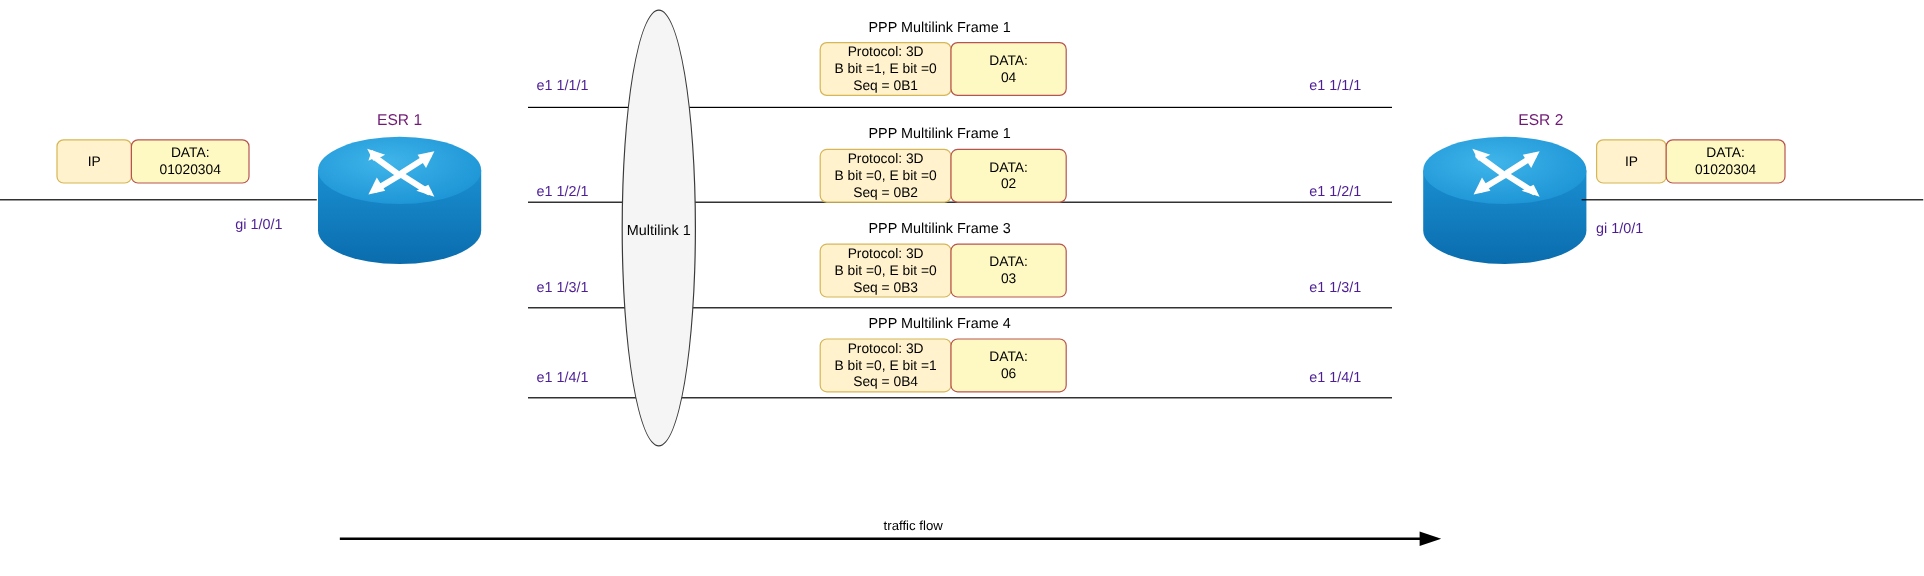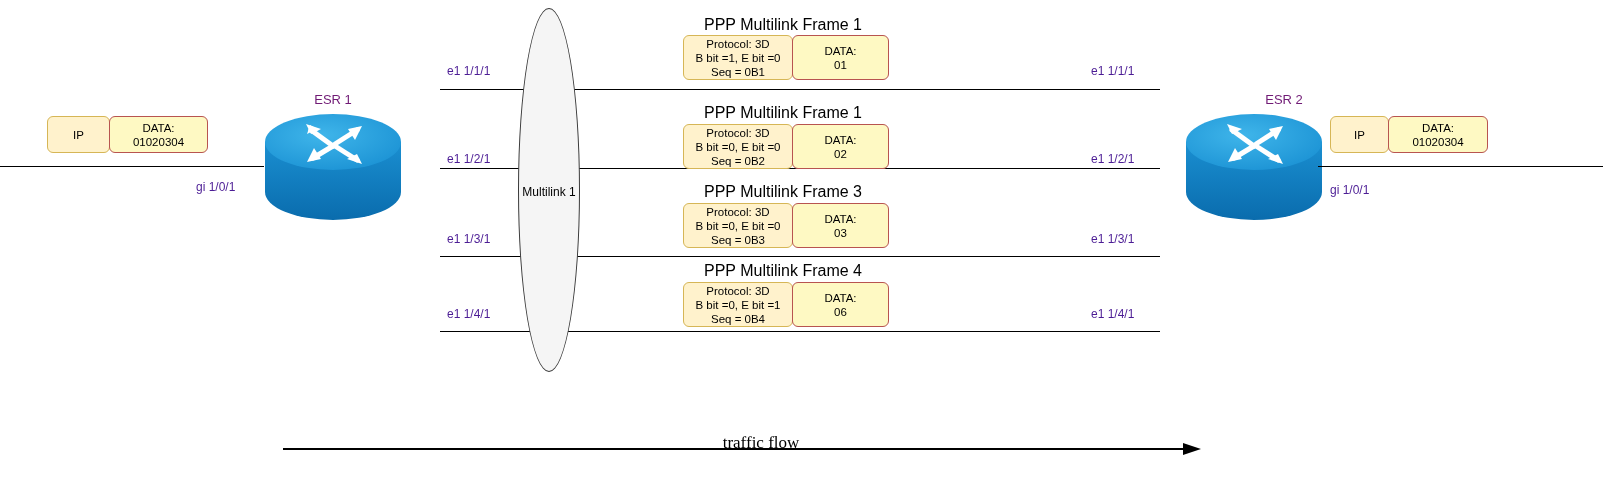--- a/index.html
+++ b/index.html
@@ -72,39 +72,38 @@
     align-items: center;
     justify-content: center;
     text-align: center;
     padding: 3px 4px;
   }
   .pbox.yellow { background: #fff2cc; border: 1.2px solid #d6b656; }
   .pbox.pink   { background: #fef9c3; border: 1.2px solid #b85450; }
 
   .frame-title {
     position: absolute;
-    font-size: 16px;
+    font-size: 12px;
     color: #000000;
     white-space: nowrap;
     transform: translateX(-50%);
     z-index: 7;
   }
 
   
   .router { position: absolute; }
   .router svg { display: block; }
 
   
   .flow-label {
     position: absolute;
-    font-size: 17px;
-    color: #000000;
-    white-space: nowrap;
-    transform: translateX(-50%);
-    font-family: Liberation Serif, serif;
+    font-size: 11px;
+    color: #000000;
+    white-space: nowrap;
+    transform: translateX(-50%);
   }
 </style>
 </head>
 <body>
 
 <div id="canvas">
 
   <div class="hline" style="left:0px; top:166px; width:264px;"></div>
 
   <div class="pktrow" style="left:47px; top:116px;">
@@ -173,21 +172,21 @@
 
   <div class="frame-title" style="left:783px; top:16px;">PPP Multilink Frame 1</div>
   <div class="pktrow" style="left:683px; top:35px;">
     <div class="pbox yellow" style="width:110px; height:45px;">
       <span>Protocol: 3D</span>
       <span>B bit =1, E bit =0</span>
       <span>Seq = 0B1</span>
     </div>
     <div class="pbox pink" style="width:97px; height:45px; margin-left:-1px;">
       <span>DATA:</span>
-      <span>01</span>
+      <span>04</span>
     </div>
   </div>
 
   <div class="frame-title" style="left:783px; top:104px;">PPP Multilink Frame 1</div>
   <div class="pktrow" style="left:683px; top:124px;">
     <div class="pbox yellow" style="width:110px; height:45px;">
       <span>Protocol: 3D</span>
       <span>B bit =0, E bit =0</span>
       <span>Seq = 0B2</span>
     </div>

